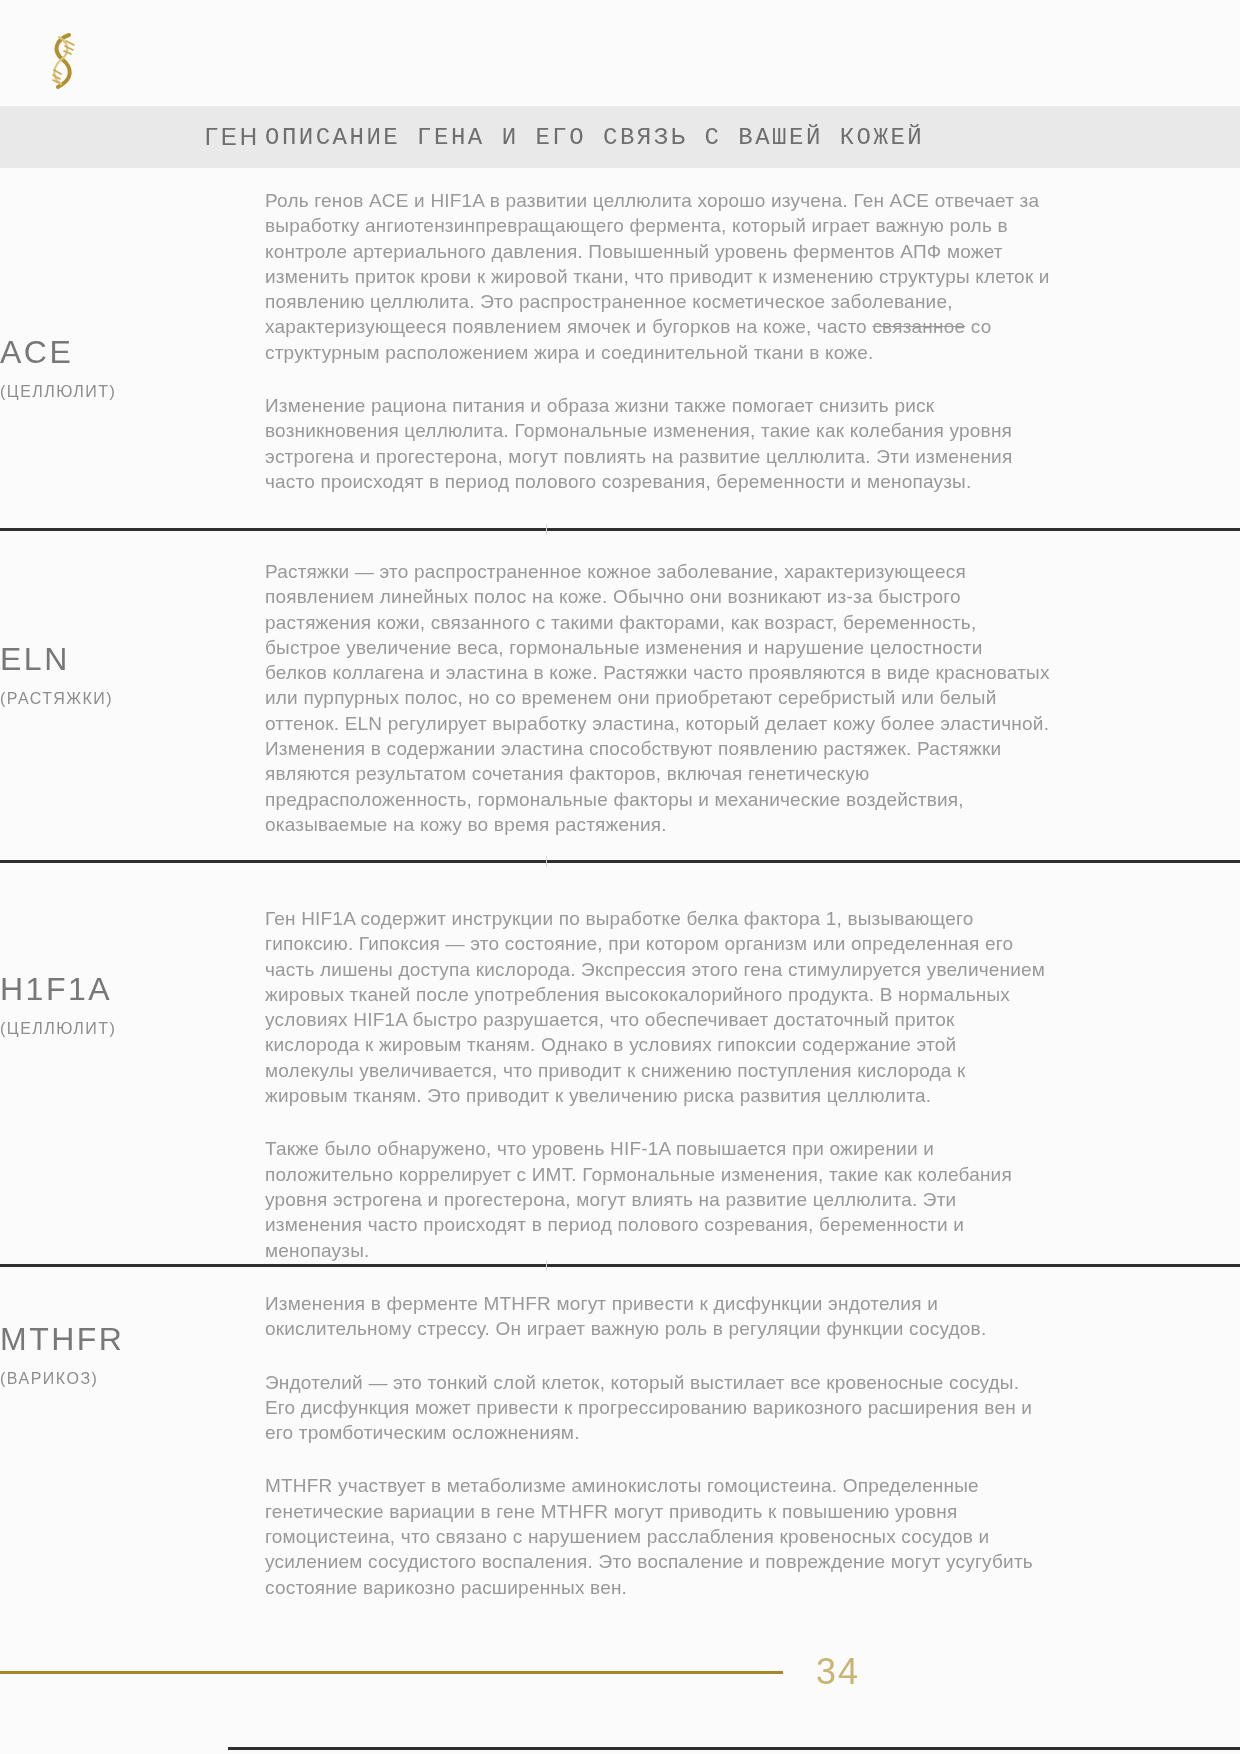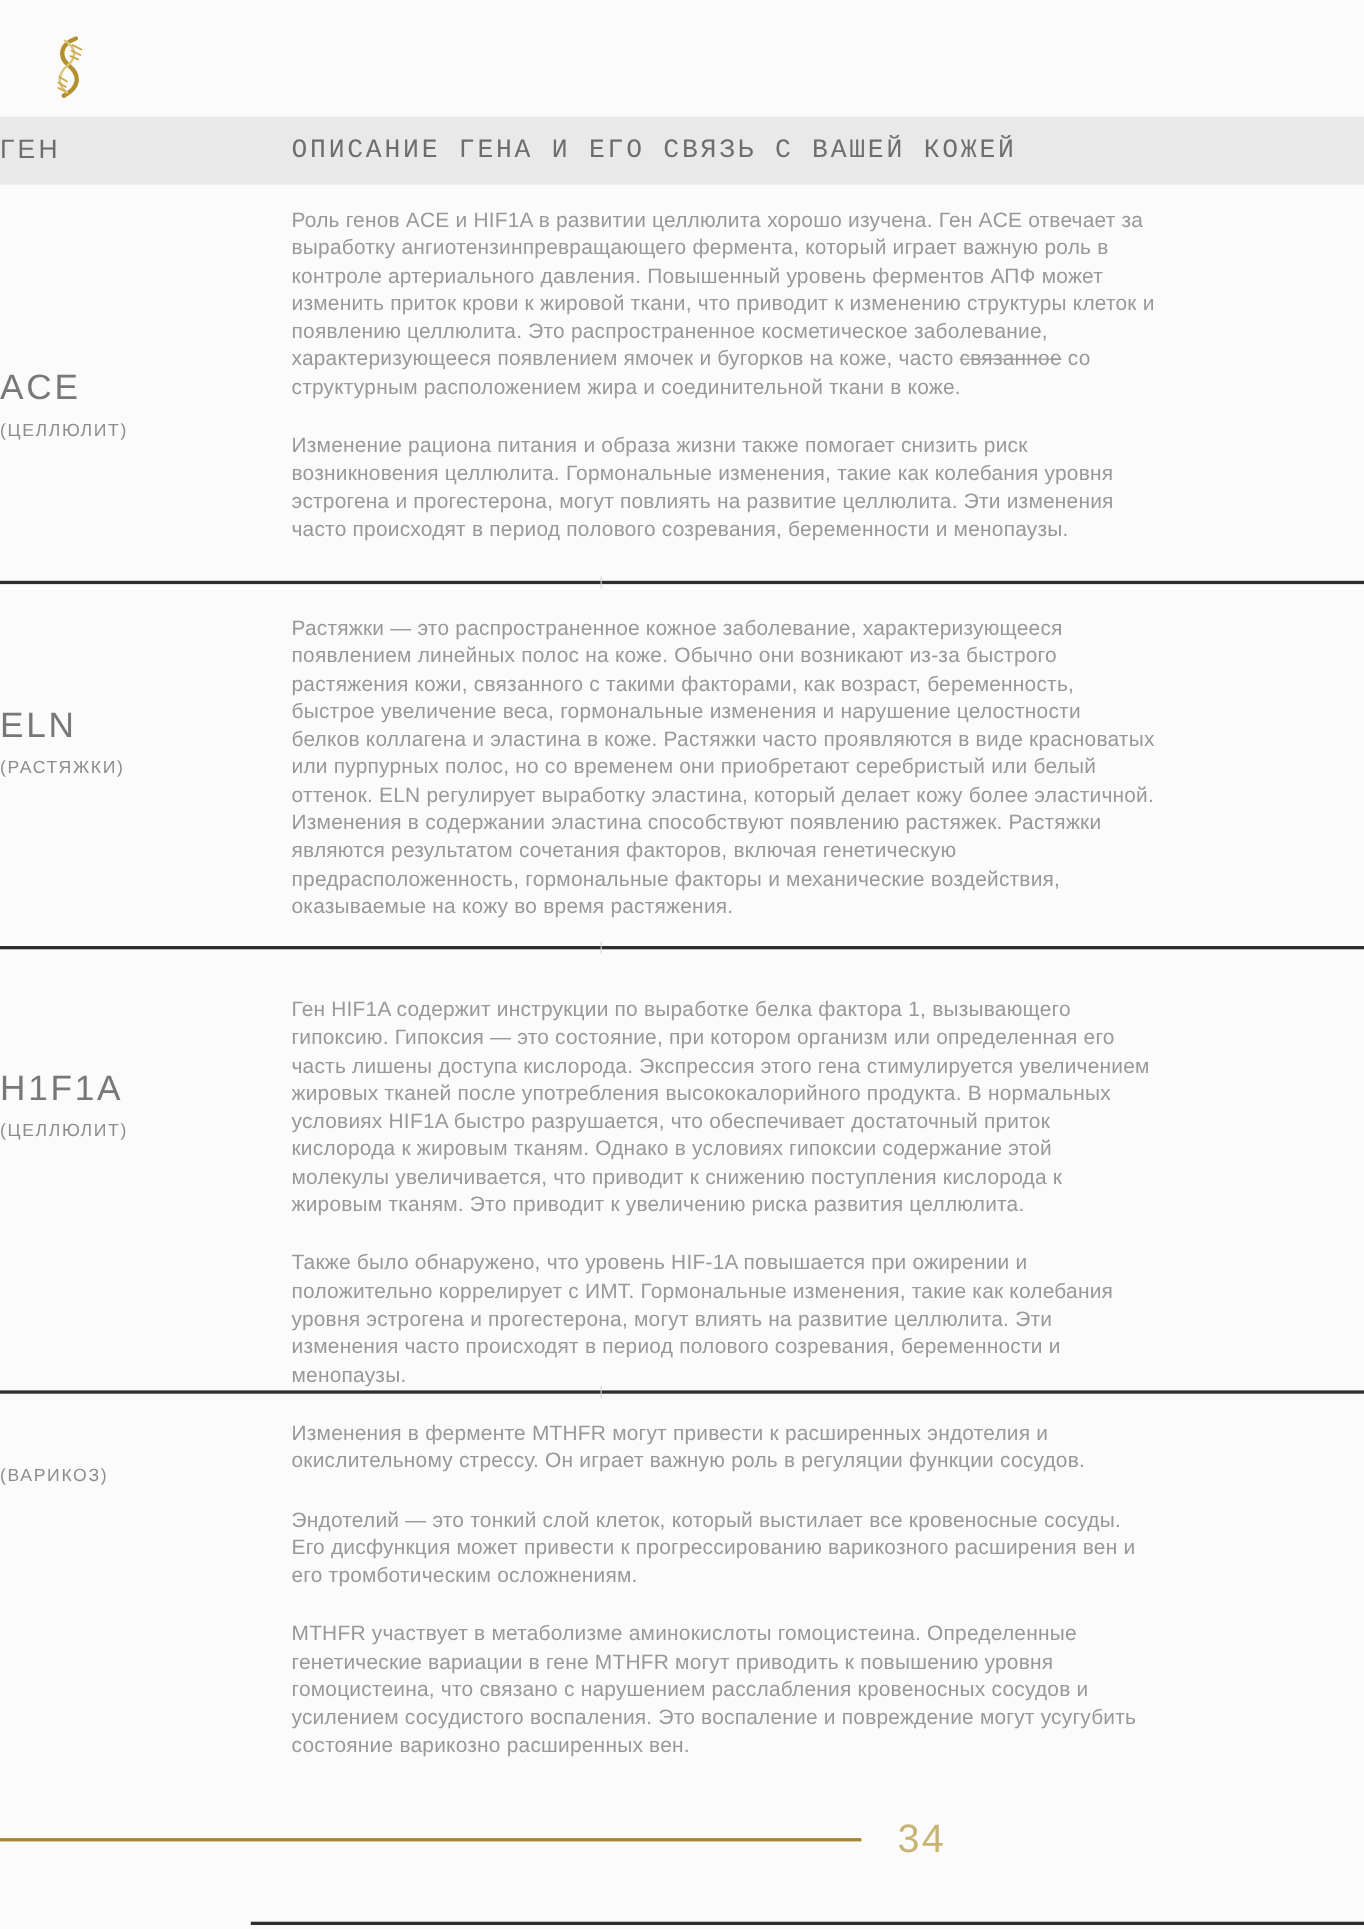--- a/index.html
+++ b/index.html
@@ -18,21 +18,21 @@
   
   .thead {
     margin-top:106px;
     height:62px;
     background:#e9e9e9;
     display:flex;
     align-items:center;
     color:#6e6e6e;
     font-weight:300;
   }
-  .th-gene { width:260px; flex:0 0 260px; text-align:left; font-size:24px; letter-spacing:3px; }
+  .th-gene { width:260px; flex:0 0 260px; text-align:right; font-size:24px; letter-spacing:3px; }
   .th-desc { flex:1; font-size:24px; letter-spacing:2.5px; padding-left:5px; white-space:nowrap;font-family:Liberation Mono, monospace; }
 
   
   .row { display:flex; position:relative; box-sizing:border-box; background:#fbfbfb; }
   .cell-gene { width:260px; flex:0 0 260px; text-align:left; box-sizing:border-box;margin-top:38px; }
   .gene-name { font-size:32px; letter-spacing:2.5px; color:#787878; font-weight:300; }
   .gene-cond { margin-top:12px; font-size:16px; letter-spacing:1.5px; color:#8d8d8d; font-weight:300; }
 
   .cell-desc {
     flex:1;
@@ -126,24 +126,25 @@
     </div>
     <div class="cell-desc">
       <p>Ген HIF1A содержит инструкции по выработке белка фактора 1, вызывающего гипоксию. Гипоксия — это состояние, при котором организм или определенная его часть лишены доступа кислорода. Экспрессия этого гена стимулируется увеличением жировых тканей после употребления высококалорийного продукта. В нормальных условиях HIF1A быстро разрушается, что обеспечивает достаточный приток кислорода к жировым тканям. Однако в условиях гипоксии содержание этой молекулы увеличивается, что приводит к снижению поступления кислорода к жировым тканям. Это приводит к увеличению риска развития целлюлита.</p>
       <p>Также было обнаружено, что уровень HIF-1A повышается при ожирении и положительно коррелирует с ИМТ. Гормональные изменения, такие как колебания уровня эстрогена и прогестерона, могут влиять на развитие целлюлита. Эти изменения часто происходят в период полового созревания, беременности и менопаузы.</p>
     </div>
   </div>
 
   <div class="row row-mthfr">
     <span class="sep-tick"></span>
     <div class="cell-gene">
+      <div class="gene-name">MTHFR</div>
       <div class="gene-cond">(ВАРИКОЗ)</div>
     </div>
     <div class="cell-desc">
-      <p>Изменения в ферменте MTHFR могут привести к расширенных эндотелия и окислительному стрессу. Он играет важную роль в регуляции функции сосудов.</p>
+      <p>Изменения в ферменте MTHFR могут привести к дисфункции эндотелия и окислительному стрессу. Он играет важную роль в регуляции функции сосудов.</p>
       <p>Эндотелий — это тонкий слой клеток, который выстилает все кровеносные сосуды. Его дисфункция может привести к прогрессированию варикозного расширения вен и его тромботическим осложнениям.</p>
       <p>MTHFR участвует в метаболизме аминокислоты гомоцистеина. Определенные генетические вариации в гене MTHFR могут приводить к повышению уровня гомоцистеина, что связано с нарушением расслабления кровеносных сосудов и усилением сосудистого воспаления. Это воспаление и повреждение могут усугубить состояние варикозно расширенных вен.</p>
     </div>
   </div>
 
   <div class="footer-line"></div>
   <div class="page-number">34</div>
   <div class="bottom-line"></div>
 
 </div>

